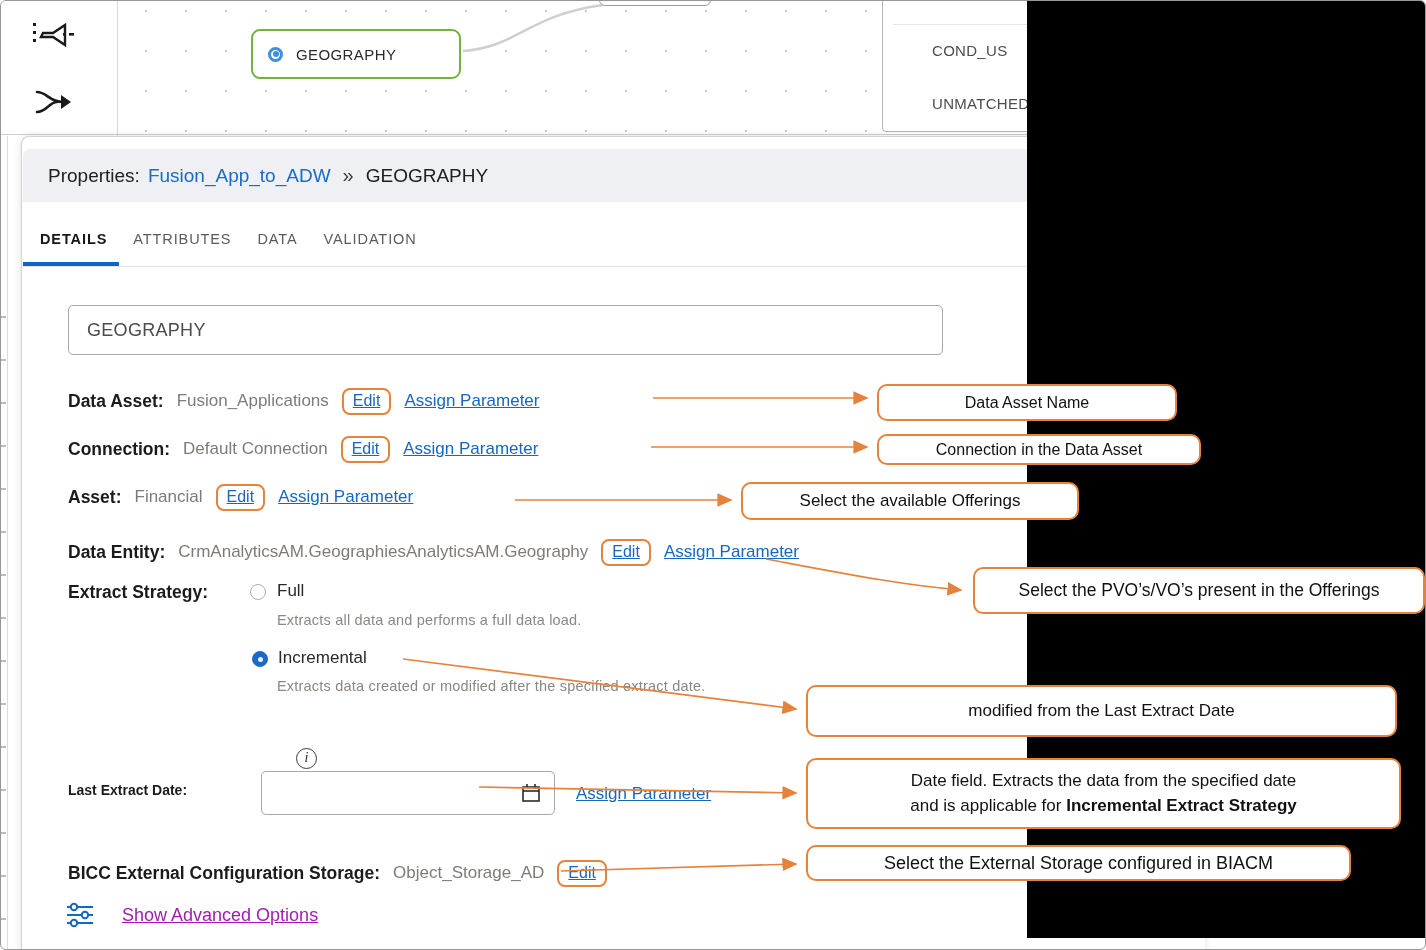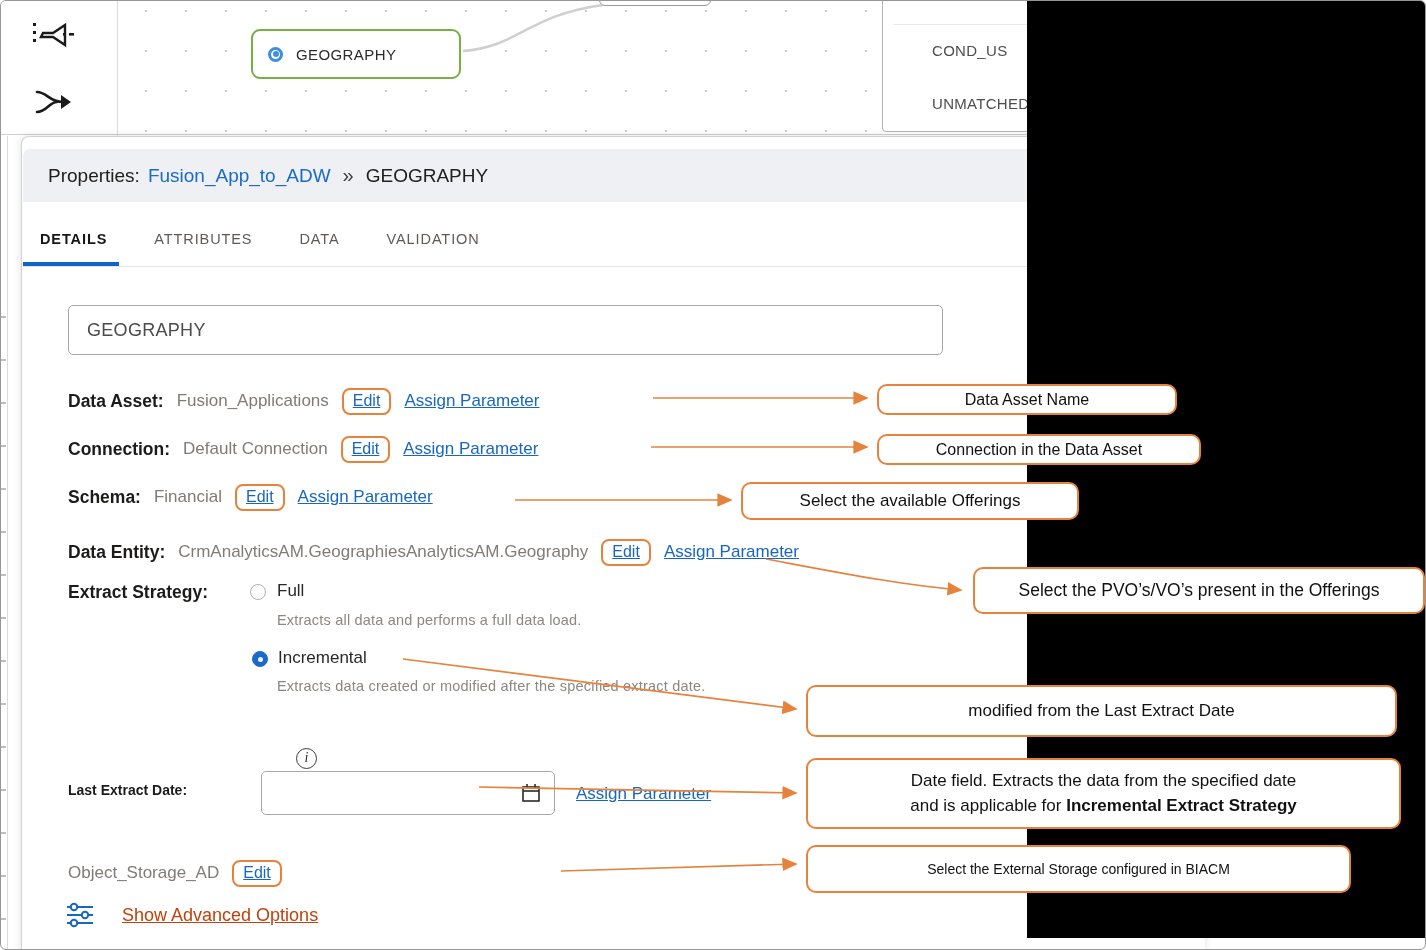--- a/index.html
+++ b/index.html
@@ -51,21 +51,21 @@
   .props-header {
     position:absolute; left:1px; top:12px; width:1005px; height:53px;
     background:#eef0f4; border-top-left-radius:7px;
     display:flex; align-items:center; padding-left:25px; gap:8px;
     font-size:19px; color:#22201e;
   }
   .props-header a { color:#1a6bc5; text-decoration:none; cursor:pointer; }
   .props-header .sep { font-size:20px; color:#3a3a3a; padding:0 4px; }
   .tabs {
     position:absolute; left:1px; top:75px; width:1005px; height:53px;
-    display:flex; align-items:center; gap:47px; padding-left:17px;
+    display:flex; align-items:center; gap:26px; padding-left:17px;
     font-size:14.5px; letter-spacing:.9px; color:#5f5a56;
   }
   .tabs .tab { cursor:pointer; }
   .tabs .tab.active { color:#17161 5; color:#171615; font-weight:bold; }
   .tab-underline { position:absolute; left:1px; top:125px; width:96px; height:4px; background:#1066c6; }
   .tab-divider { position:absolute; left:1px; top:129px; width:1005px; height:1px; background:#e3e3e3; }
   .name-input {
     position:absolute; left:46px; top:168px; width:875px; height:50px;
     border:1px solid #a8a8a8; border-radius:5px; font-family:"Liberation Sans",sans-serif;
     font-size:18px; color:#4b4b4b; padding-left:18px; background:#fff; letter-spacing:.3px;
@@ -95,21 +95,21 @@
   
   .black-mask { position:absolute; left:1026px; top:0; width:400px; height:937px; background:#000; z-index:10; }
   #arrow-layer { position:absolute; left:0; top:0; width:1426px; height:950px; z-index:20; pointer-events:none; }
   .callout {
     position:absolute; z-index:25; background:#ffffff; border:2.5px solid #E5833C; border-radius:10px;
     color:#111111; font-size:16px; display:flex; align-items:center; justify-content:center;
     text-align:center; line-height:1.45; padding:2px 10px;
   }
   .callout .inner-left { display:inline-block; text-align:left; }
   .advanced-row { position:absolute; left:44px; top:765px; display:flex; align-items:center; gap:28px; }
-  .advanced-row a { color:#c2410c; text-decoration:underline; font-size:18px; cursor:pointer;text-align:center; }
+  .advanced-row a { color:#a21caf; text-decoration:underline; font-size:18px; cursor:pointer;text-align:center; }
 </style>
 </head>
 <body>
 
 <div id="frame">
 
   <div class="canvas">
     <svg width="909" height="135" style="position:absolute;left:0;top:0;">
       <path d="M 345 50 C 400 46 410 14 485 4" stroke="#cfcfcf" stroke-width="2.5" fill="none"></path>
     </svg>
@@ -181,21 +181,21 @@
     </div>
 
     <div class="prow" style="top:294px;">
       <span class="plabel">Connection:</span>
       <span class="pvalue">Default Connection</span>
       <a class="edit-pill">Edit</a>
       <a class="link">Assign Parameter</a>
     </div>
 
     <div class="prow" style="top:342px;">
-      <span class="plabel">Schema:</span>
+      <span class="plabel">Asset:</span>
       <span class="pvalue">Financial</span>
       <a class="edit-pill">Edit</a>
       <a class="link">Assign Parameter</a>
     </div>
 
     <div class="prow" style="top:397px;">
       <span class="plabel">Data Entity:</span>
       <span class="pvalue">CrmAnalyticsAM.GeographiesAnalyticsAM.Geography</span>
       <a class="edit-pill">Edit</a>
       <a class="link">Assign Parameter</a>
@@ -218,20 +218,21 @@
           <rect x="3" y="5" width="16" height="14"></rect>
           <line x1="3" y1="9" x2="19" y2="9"></line>
           <line x1="7" y1="2" x2="7" y2="6"></line>
           <line x1="15" y1="2" x2="15" y2="6"></line>
         </g>
       </svg>
     </div>
     <a class="link" style="position:absolute;left:554px;top:647px;">Assign Parameter</a>
 
     <div class="prow" style="top:718px;">
+      <span class="plabel">BICC External Configuration Storage:</span>
       <span class="pvalue">Object_Storage_AD</span>
       <a class="edit-pill">Edit</a>
     </div>
 
     <div class="advanced-row">
       <svg width="28" height="26" viewBox="0 0 28 26">
         <g stroke="#1767c0" stroke-width="2" fill="#ffffff">
           <line x1="1" y1="5" x2="27" y2="5"></line>
           <line x1="1" y1="13" x2="27" y2="13"></line>
           <line x1="1" y1="21" x2="27" y2="21"></line>
@@ -256,36 +257,36 @@
       <line x1="652" y1="397" x2="866" y2="397" marker-end="url(#ah)"></line>
       <line x1="650" y1="446" x2="866" y2="446" marker-end="url(#ah)"></line>
       <line x1="514" y1="499" x2="730" y2="499" marker-end="url(#ah)"></line>
       <path d="M 765 558 C 840 572 900 584 960 589" marker-end="url(#ah)"></path>
       <line x1="402" y1="658" x2="795" y2="708" marker-end="url(#ah)"></line>
       <line x1="478" y1="786" x2="795" y2="792" marker-end="url(#ah)"></line>
       <line x1="560" y1="870" x2="795" y2="863" marker-end="url(#ah)"></line>
     </g>
   </svg>
 
-  <div class="callout" style="left:876px;top:383px;width:300px;height:31px;">Data Asset Name</div>
+  <div class="callout" style="left:876px;top:383px;width:300px;height:37px;">Data Asset Name</div>
 
   <div class="callout" style="left:876px;top:433px;width:324px;height:31px;">Connection in the Data Asset</div>
 
   <div class="callout" style="left:740px;top:481px;width:338px;height:38px;font-size:17px;">Select the available Offerings</div>
 
   <div class="callout" style="left:972px;top:566px;width:452px;height:47px;font-size:17.5px;">Select the PVO’s/VO’s present in the Offerings</div>
 
   <div class="callout" style="left:805px;top:684px;width:591px;height:52px;font-size:17px;">
     <span class="inner-left">
       <div>modified from the Last Extract Date</div>
     </span>
   </div>
 
   <div class="callout" style="left:805px;top:757px;width:595px;height:71px;font-size:17px;">
     <span>
       <div>Date field. Extracts the data from the specified date</div>
       <div><span>and is applicable for </span><b>Incremental Extract Strategy</b></div>
     </span>
   </div>
 
-  <div class="callout" style="left:805px;top:844px;width:545px;height:48px;font-size:14px;">Select the External Storage configured in BIACM</div>
+  <div class="callout" style="left:805px;top:844px;width:545px;height:36px;font-size:18px;">Select the External Storage configured in BIACM</div>
 
 </div>
 
 </body></html>

